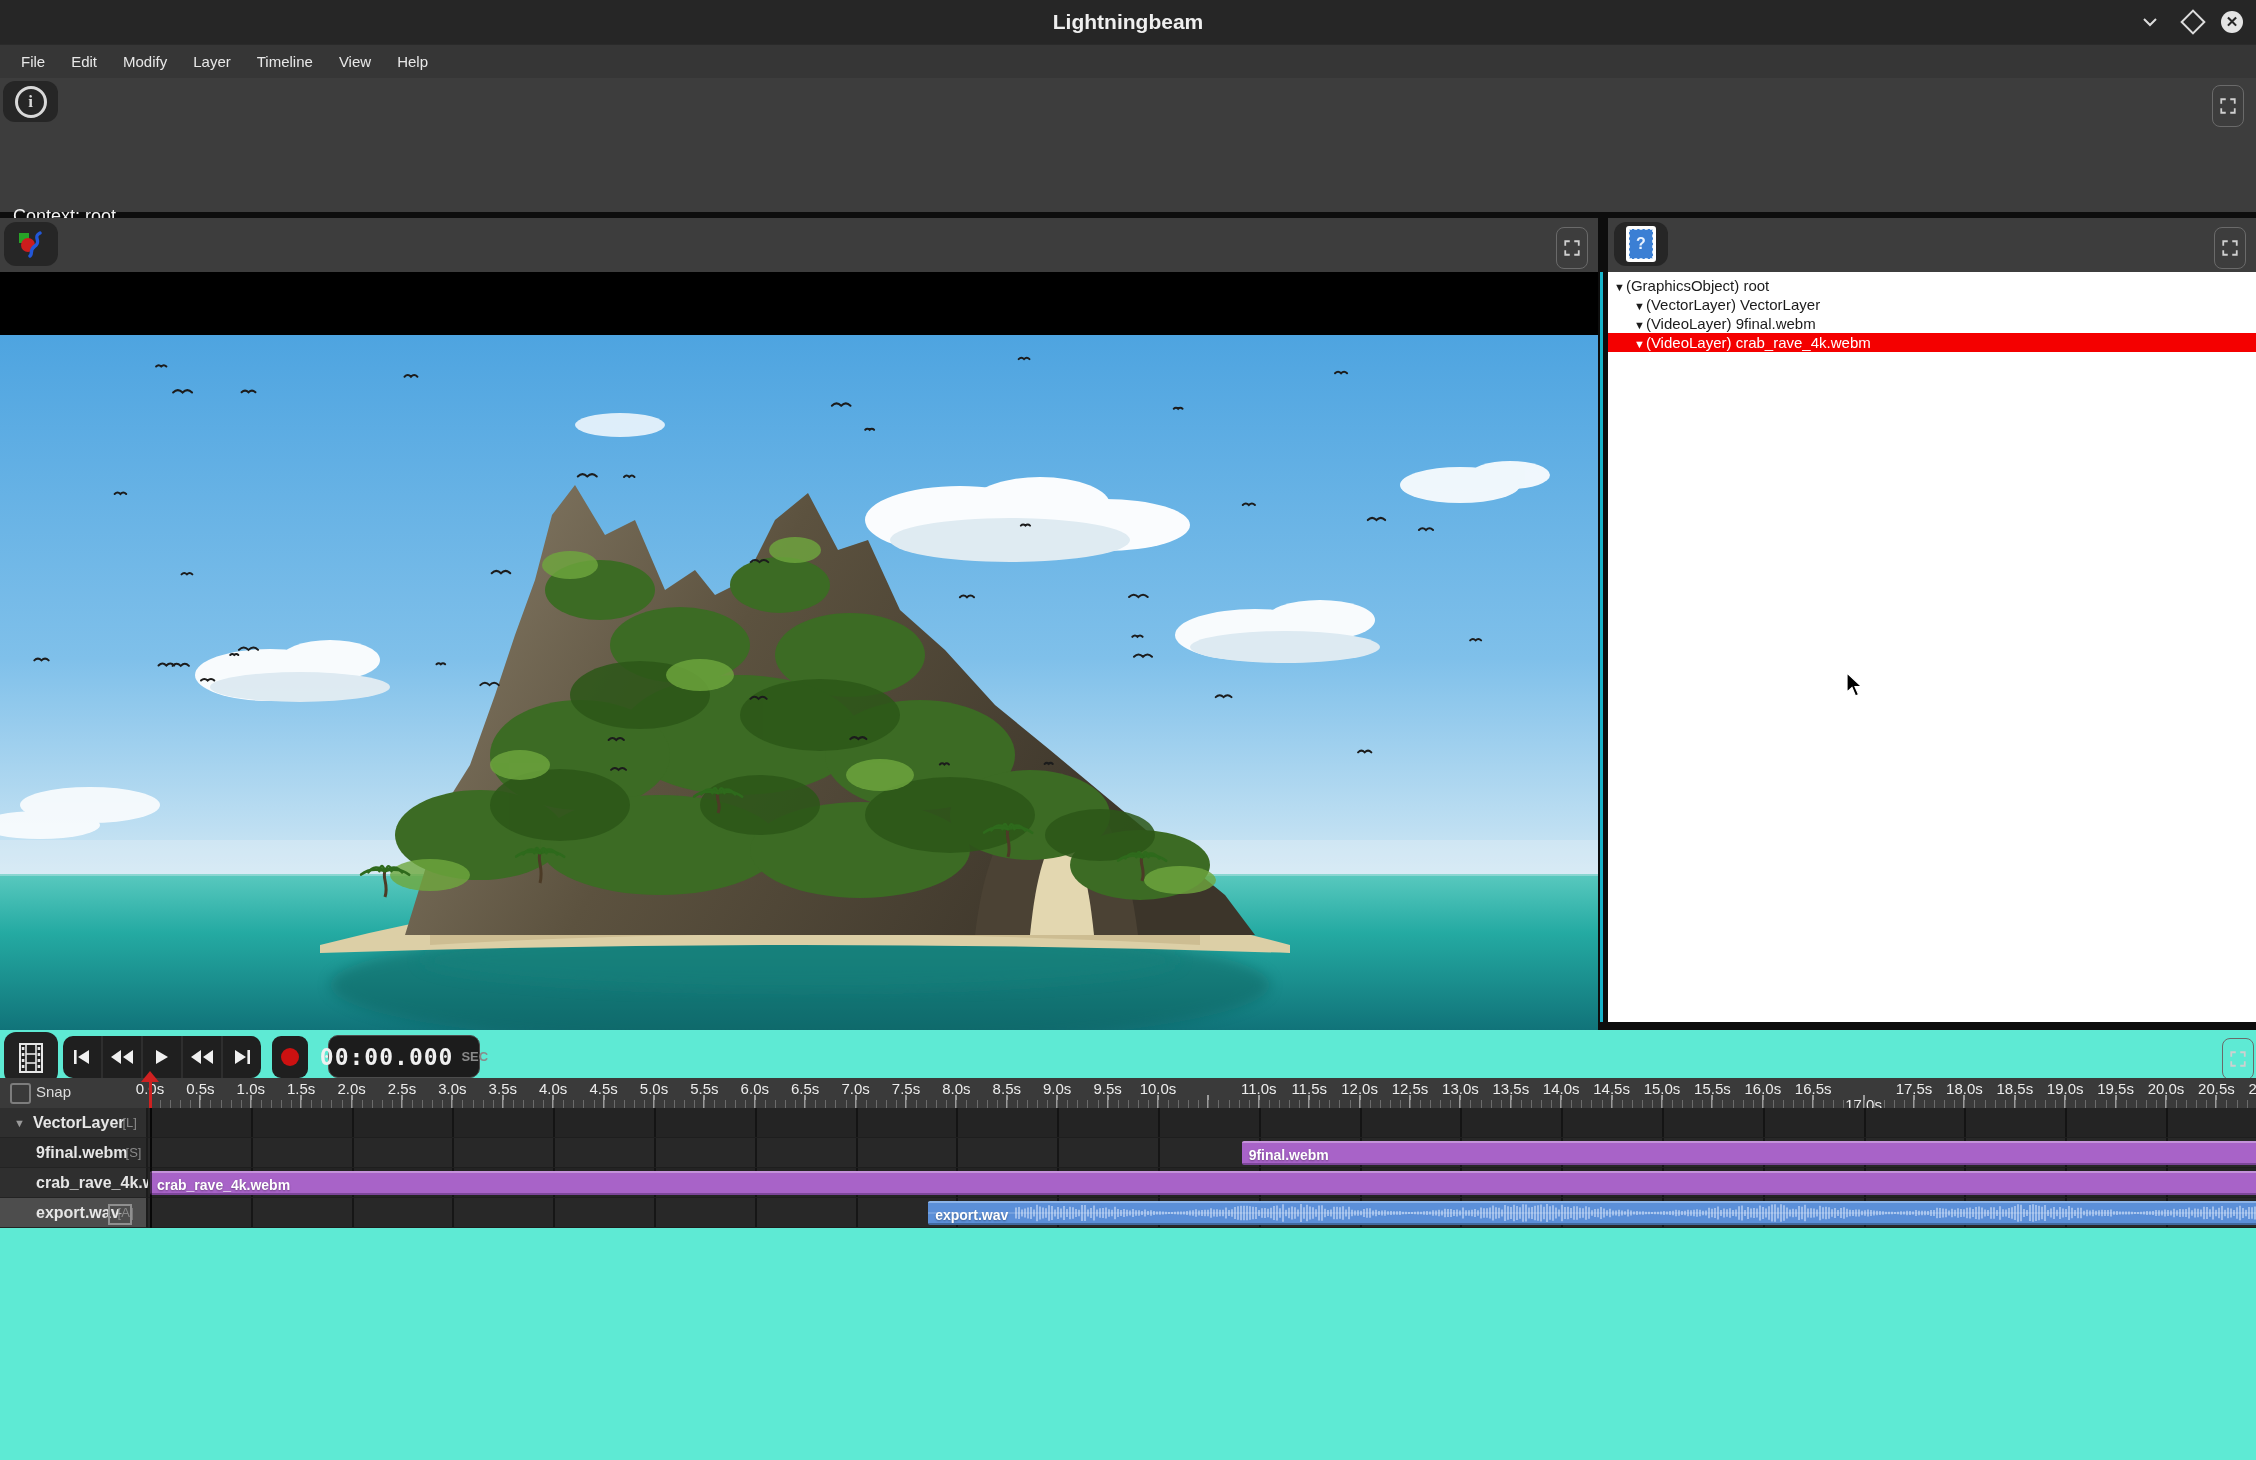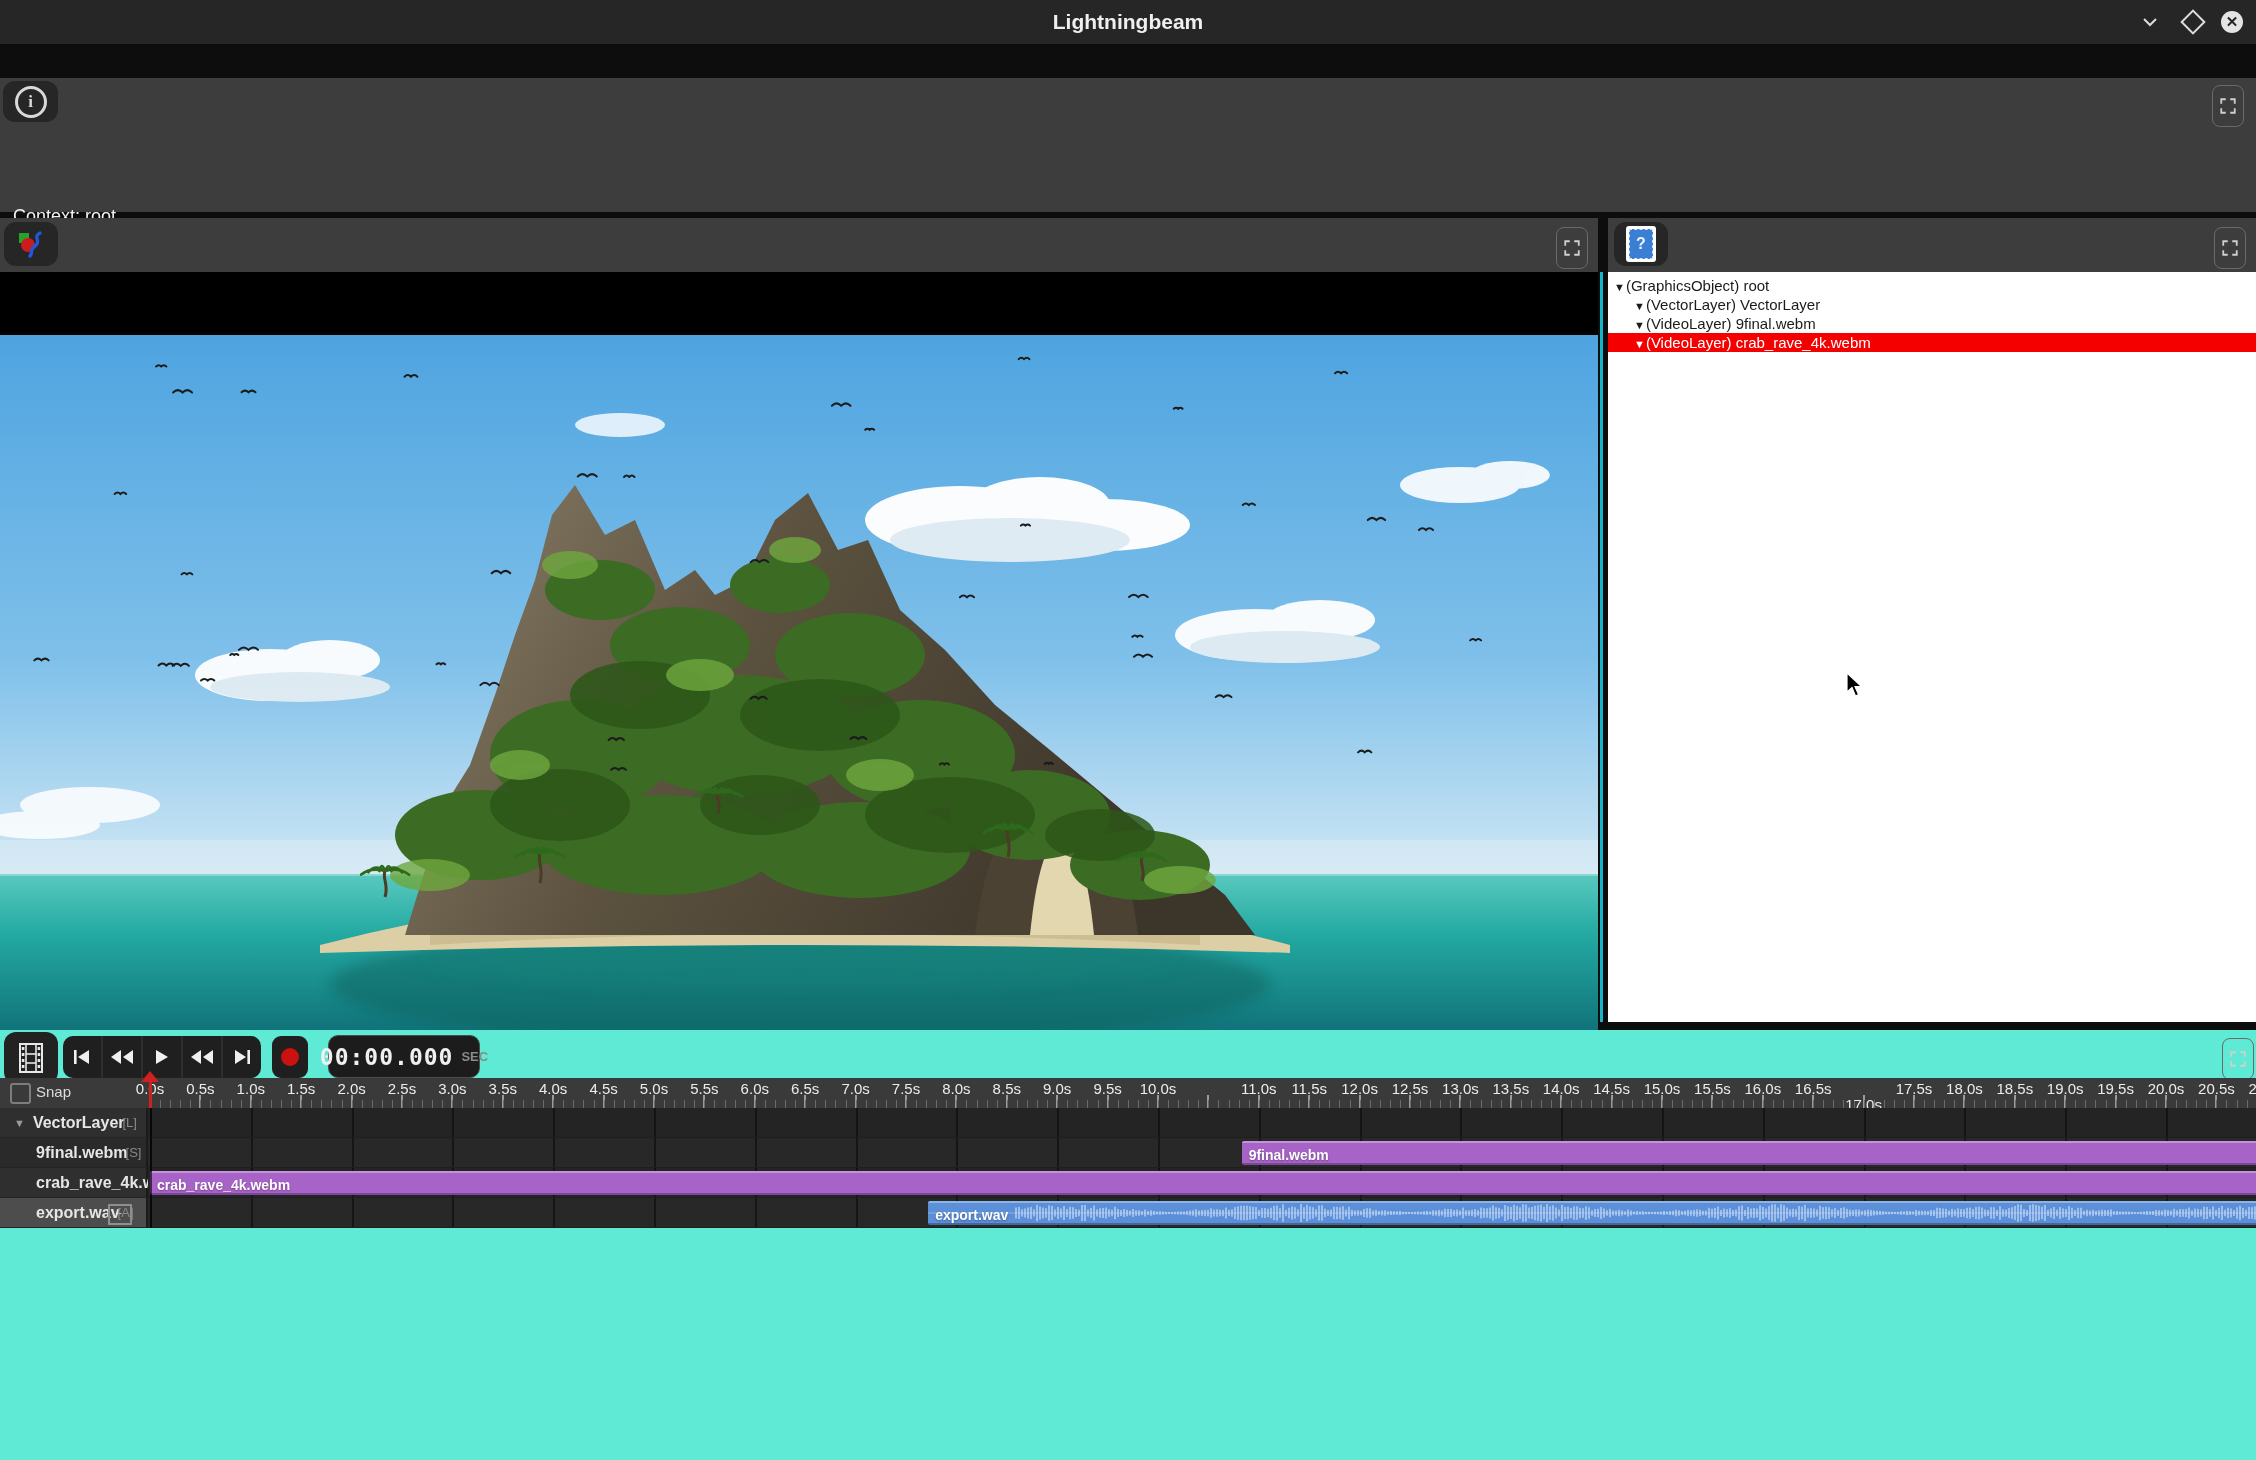--- a/index.html
+++ b/index.html
@@ -123,20 +123,29 @@
         </svg>
     </div>
     <div id="btn-max" class="abs winbtn">
         <div class="diamond"></div>
       </div>
     <div id="btn-close" class="abs winbtn">
         <div class="circ">✕</div>
       </div>
   </div>
 
+  <div id="menubar" class="abs">
+      <div class="menu-item">File</div>
+      <div class="menu-item">Edit</div>
+      <div class="menu-item">Modify</div>
+      <div class="menu-item">Layer</div>
+      <div class="menu-item">Timeline</div>
+      <div class="menu-item">View</div>
+      <div class="menu-item">Help</div>
+    </div>
 
   <div id="info-panel" class="abs">
     <div id="info-btn" class="abs tool-btn">
       <div class="i-circle">i</div>
     </div>
     <div id="info-expand" class="abs expand-btn">
       <svg width="18" height="18" viewBox="0 0 24 24">
           <path d="M3 9V3h6 M15 3h6v6 M21 15v6h-6 M9 21H3v-6" fill="none" stroke="#cfcfcf" stroke-width="2.4"></path>
         </svg>
     </div>

